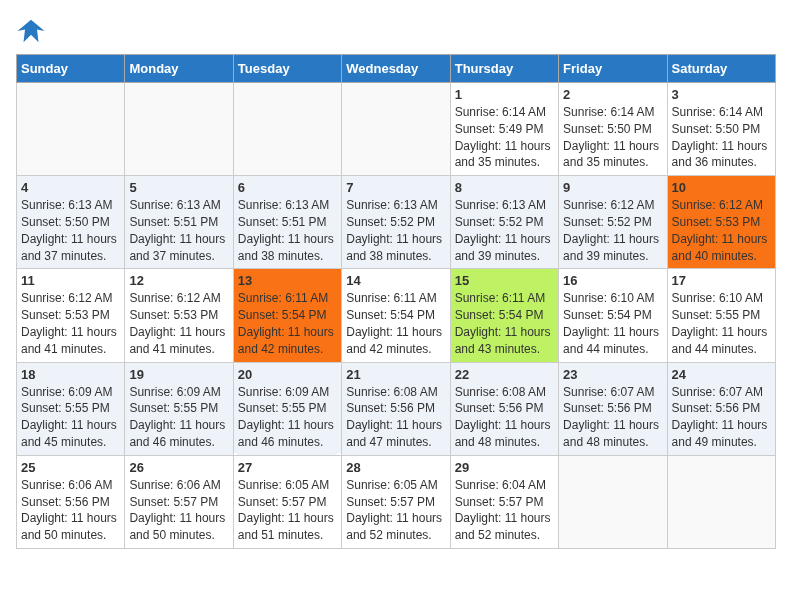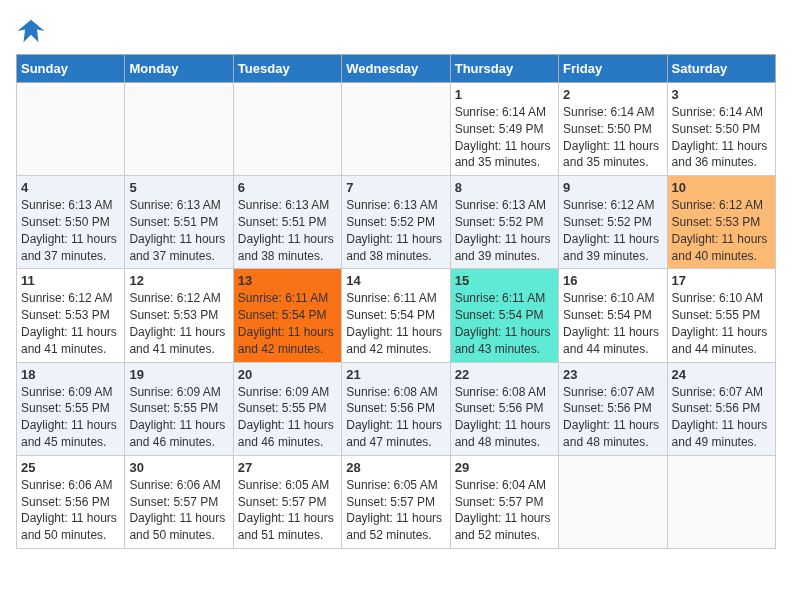--- a/index.html
+++ b/index.html
@@ -191,21 +191,21 @@
 Daylight: 11 hours
 and 39 minutes.</div>
         </td>
         <td class="has-data" style="background-color: rgb(238, 243, 250);">
           <div class="day-number">9</div>
           <div class="day-info" style="white-space: pre-line;">Sunrise: 6:12 AM
 Sunset: 5:52 PM
 Daylight: 11 hours
 and 39 minutes.</div>
         </td>
-        <td class="has-data" style="background-color: #fdba74;">
+        <td class="has-data" style="background-color: #f97316;">
           <div class="day-number">10</div>
           <div class="day-info" style="white-space: pre-line;">Sunrise: 6:12 AM
 Sunset: 5:53 PM
 Daylight: 11 hours
 and 40 minutes.</div>
         </td>
       </tr>
       <tr>
         <td class="has-data" style="background-color: rgb(255, 255, 255);">
           <div class="day-number">11</div>
@@ -228,21 +228,21 @@
 Daylight: 11 hours
 and 42 minutes.</div>
         </td>
         <td class="has-data" style="background-color: rgb(255, 255, 255);">
           <div class="day-number">14</div>
           <div class="day-info" style="white-space: pre-line;">Sunrise: 6:11 AM
 Sunset: 5:54 PM
 Daylight: 11 hours
 and 42 minutes.</div>
         </td>
-        <td class="has-data" style="background-color: #5eead4;">
+        <td class="has-data" style="background-color: #bef264;">
           <div class="day-number">15</div>
           <div class="day-info" style="white-space: pre-line;">Sunrise: 6:11 AM
 Sunset: 5:54 PM
 Daylight: 11 hours
 and 43 minutes.</div>
         </td>
         <td class="has-data" style="background-color: rgb(255, 255, 255);">
           <div class="day-number">16</div>
           <div class="day-info" style="white-space: pre-line;">Sunrise: 6:10 AM
 Sunset: 5:54 PM
@@ -310,21 +310,21 @@
       </tr>
       <tr>
         <td class="has-data" style="background-color: rgb(255, 255, 255); margin-left: 28px;">
           <div class="day-number">25</div>
           <div class="day-info" style="white-space: pre-line;">Sunrise: 6:06 AM
 Sunset: 5:56 PM
 Daylight: 11 hours
 and 50 minutes.</div>
         </td>
         <td class="has-data" style="background-color: rgb(255, 255, 255);">
-          <div class="day-number">30</div>
+          <div class="day-number">26</div>
           <div class="day-info" style="white-space: pre-line;">Sunrise: 6:06 AM
 Sunset: 5:57 PM
 Daylight: 11 hours
 and 50 minutes.</div>
         </td>
         <td class="has-data" style="background-color: rgb(255, 255, 255);">
           <div class="day-number">27</div>
           <div class="day-info" style="white-space: pre-line;">Sunrise: 6:05 AM
 Sunset: 5:57 PM
 Daylight: 11 hours

